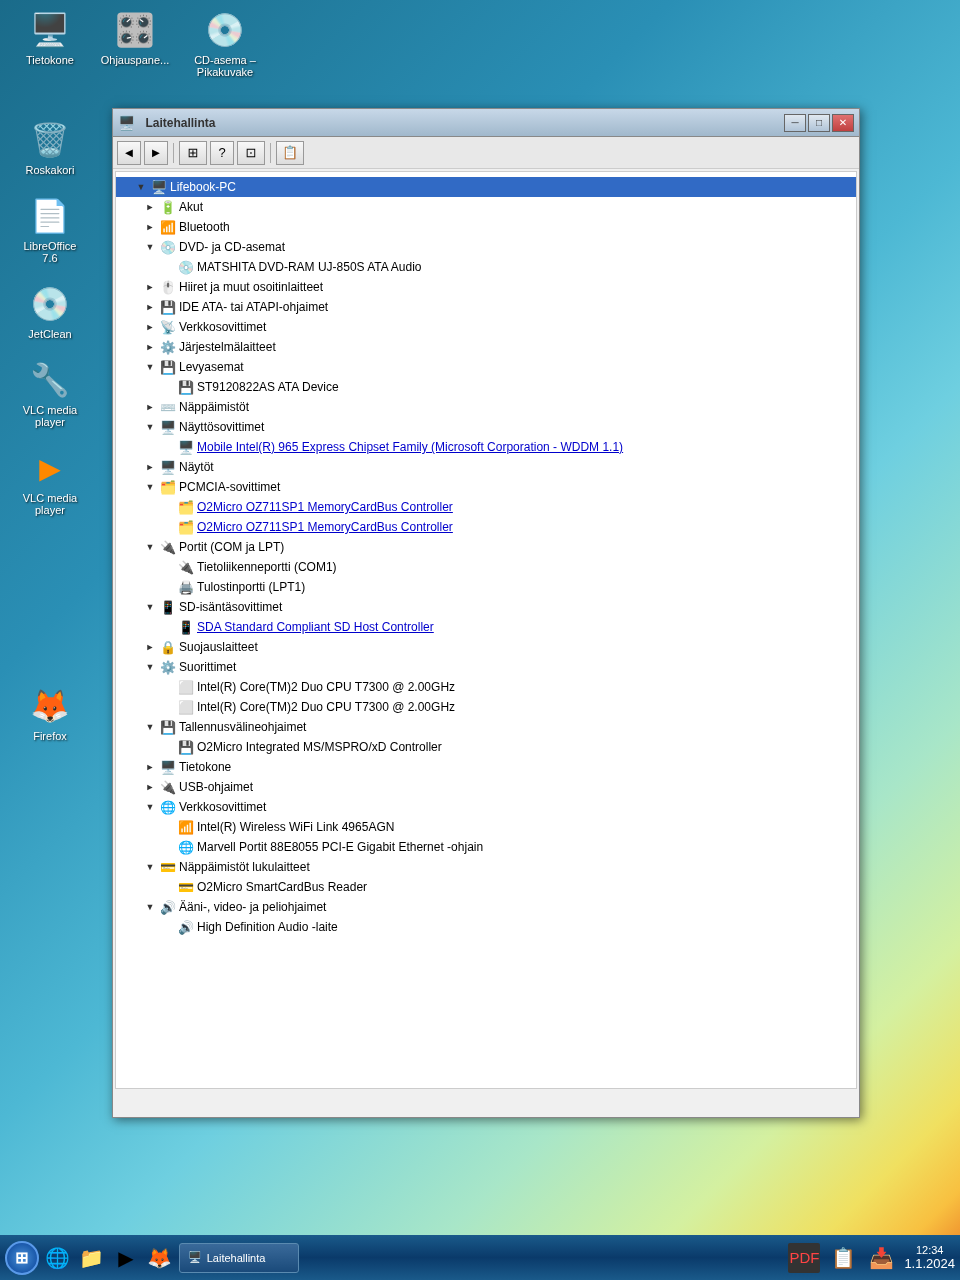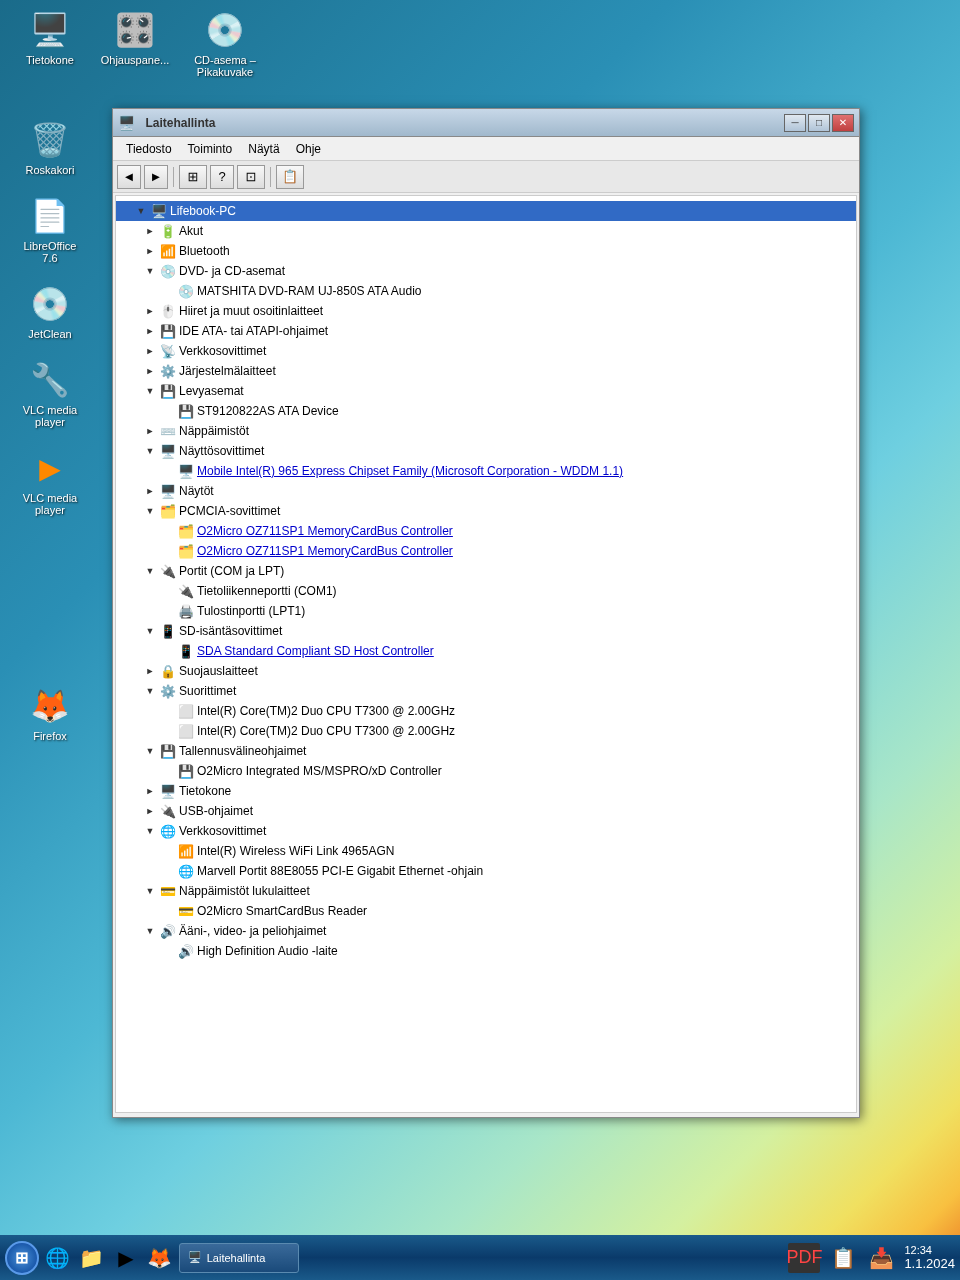--- a/index.html
+++ b/index.html
@@ -227,21 +227,21 @@
       display: flex;
       align-items: center;
       font-size: 11px;
       color: white;
       cursor: pointer;
       min-width: 120px;
     }
     .taskbar-clock {
       color: white;
       font-size: 11px;
-      text-align: left;
+      text-align: center;
     }
 
     
     .tree-container::-webkit-scrollbar {
       width: 16px;
     }
     .tree-container::-webkit-scrollbar-track {
       background: #f0f0f0;
     }
     .tree-container::-webkit-scrollbar-thumb {
@@ -302,26 +302,20 @@
     <div class="window-titlebar">
       <span style="font-size:14px; margin-right:5px;">🖥️</span>
       <span class="window-title">Laitehallinta</span>
       <div class="window-controls">
         <div class="win-btn">─</div>
         <div class="win-btn">□</div>
         <div class="win-btn close">✕</div>
       </div>
     </div>
 
-    <div class="menubar">
-      <span class="menu-item">Tiedosto</span>
-      <span class="menu-item">Toiminto</span>
-      <span class="menu-item">Näytä</span>
-      <span class="menu-item">Ohje</span>
-    </div>
 
     <div class="toolbar">
       <div class="toolbar-btn">◄</div>
       <div class="toolbar-btn">►</div>
       <div class="toolbar-sep"></div>
       <div class="toolbar-btn" style="width:28px;">⊞</div>
       <div class="toolbar-btn">?</div>
       <div class="toolbar-btn" style="width:28px;">⊡</div>
       <div class="toolbar-sep"></div>
       <div class="toolbar-btn" style="width:28px;">📋</div>
@@ -656,21 +650,21 @@
     </div>
     <div class="taskbar-icon">🌐</div>
     <div class="taskbar-icon">📁</div>
     <div class="taskbar-icon">▶</div>
     <div class="taskbar-icon">🦊</div>
     <div class="taskbar-app">
       <span style="margin-right:5px;">🖥️</span>
       <span>Laitehallinta</span>
     </div>
     <div style="margin-left:auto; display:flex; align-items:center; gap:8px;">
-      <div class="taskbar-icon" style="font-size:18px; color:#ff4444; background:#333; padding:2px 16px; border-radius:2px;">PDF</div>
+      <div class="taskbar-icon" style="font-size:15px; color:#ff4444; background:#333; padding:2px 16px; border-radius:2px;">PDF</div>
       <div class="taskbar-icon">📋</div>
       <div class="taskbar-icon">📥</div>
       <div class="taskbar-clock">
         <div>12:34</div>
         <div style="font-size:13px;">1.1.2024</div>
       </div>
     </div>
   </div>
 
 </div>

